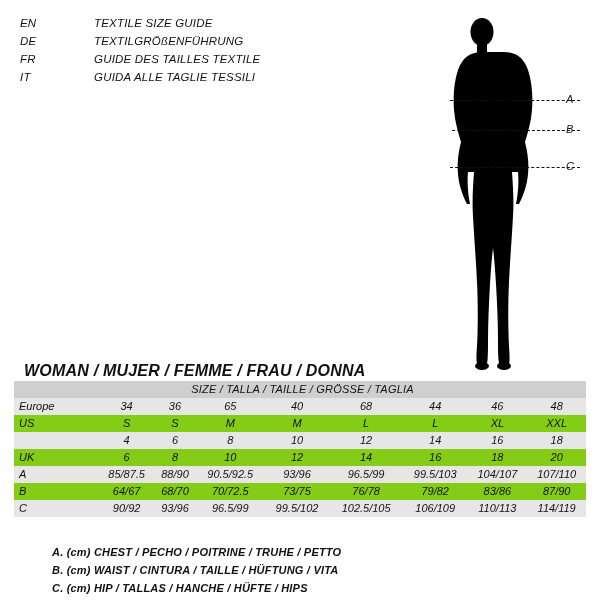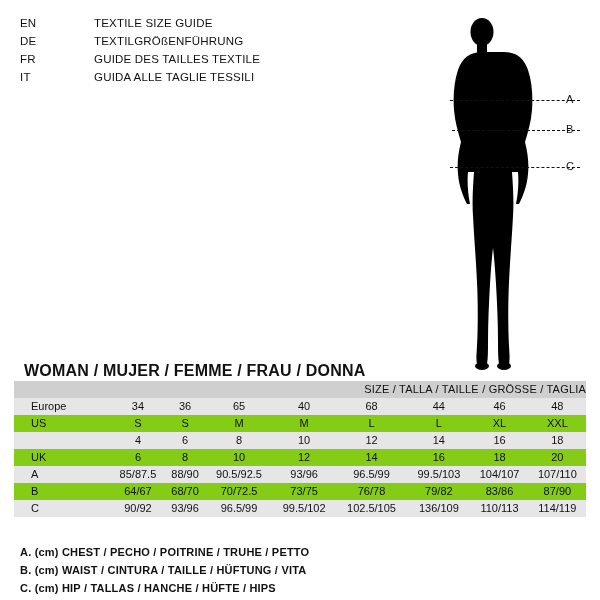--- a/index.html
+++ b/index.html
@@ -11,20 +11,21 @@
     height: 600px;
     background: #ffffff;
     font-family: "Liberation Sans", sans-serif;
     color: #1a1a1a;
     overflow: hidden;
   }
   .page {
     position: relative;
     width: 600px;
     height: 600px;
+    font-style: italic;
   }
 
   
   .lang-block {
     position: absolute;
     left: 20px;
     top: 17px;
     width: 300px;
   }
   .lang-row {
@@ -92,27 +93,27 @@
   .size-table td {
     padding: 0;
     height: 17px;
     line-height: 17px;
     text-align: center;
     color: #111;
     white-space: nowrap;
   }
   .size-table td.label {
     text-align: left;
-    padding-left: 17px;
+    padding-left: 5px;
     width: 80px;
   }
   .row-title td {
     background: #cfcfcf;
     font-weight: normal;
-    text-align: right;
+    text-align: center;
     padding-left: 5px;
     letter-spacing: 0.2px;
   }
   .row-alt td {
     background: #e6e6e6;
   }
   .row-plain td {
     background: #84cc16;
   }
 
@@ -123,20 +124,21 @@
     top: 543px;
     font-size: 11px;
     font-weight: bold;
     letter-spacing: 0.2px;
     color: #111;
   }
   .footnote-row {
     height: 18px;
     line-height: 18px;
     white-space: nowrap;
+    margin-left: 32px;
   }
 </style>
 </head>
 <body>
 
 <div class="page">
 
   <div class="lang-block">
     <div class="lang-row">
       <span class="lang-code">EN</span>
@@ -294,21 +296,21 @@
         <td>87/90</td>
       </tr>
 
       <tr class="row-alt">
         <td class="label">C</td>
         <td>90/92</td>
         <td>93/96</td>
         <td>96.5/99</td>
         <td>99.5/102</td>
         <td>102.5/105</td>
-        <td>136/109</td>
+        <td>106/109</td>
         <td>110/113</td>
         <td>114/119</td>
       </tr>
     </tbody>
   </table>
 
   <div class="footnotes">
     <div class="footnote-row">A. (cm) CHEST / PECHO / POITRINE / TRUHE / PETTO</div>
     <div class="footnote-row">B. (cm) WAIST / CINTURA / TAILLE / HÜFTUNG / VITA</div>
     <div class="footnote-row">C. (cm) HIP / TALLAS / HANCHE / HÜFTE / HIPS</div>

